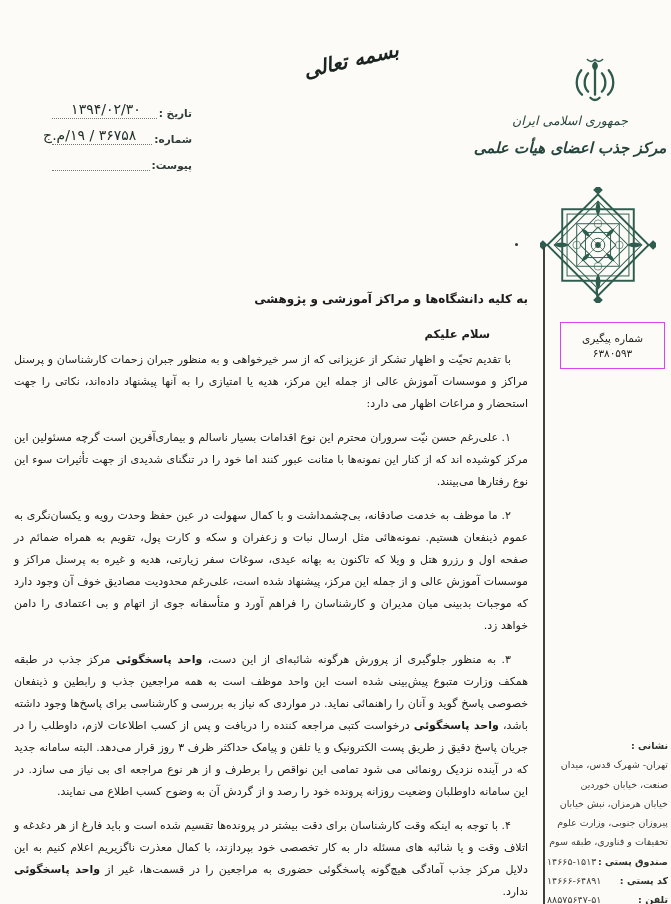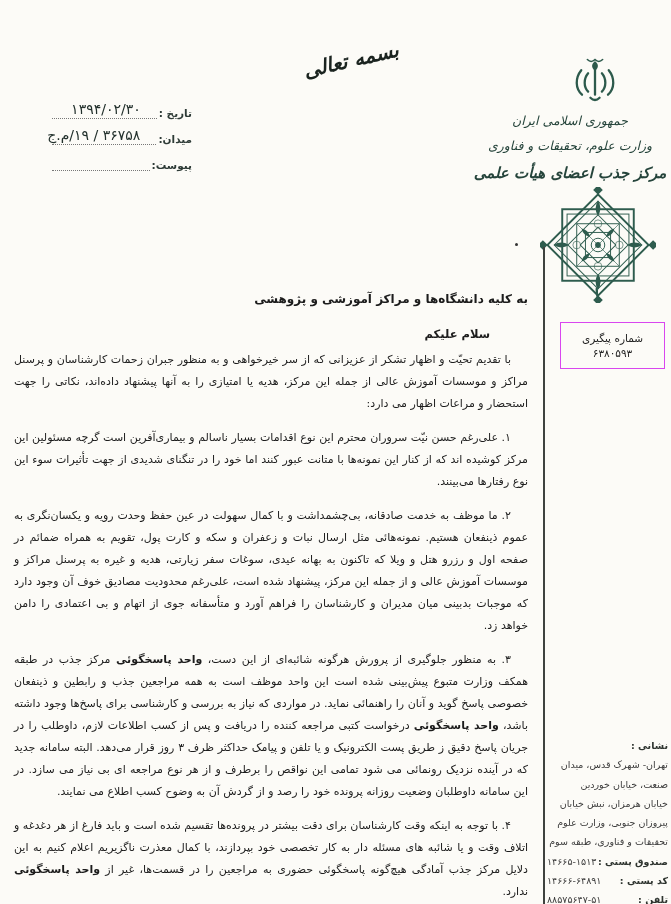--- a/index.html
+++ b/index.html
@@ -93,33 +93,32 @@
       <path d="M24,52 q6,6 12,0"></path>
     </g>
     <g stroke="#2d5a4c" stroke-width="2" fill="none" stroke-linecap="round">
       <path d="M20,2 q5,5 10,0 q5,5 10,0"></path>
     </g>
   </svg>
 </div>
 
 <div class="abs gov-block">
   <div class="gov-line1">جمهوری اسلامی ایران</div>
-  <div class="gov-line2">وزارت علوم، تحقیقات و فناوری</div>
   <div class="gov-line3">مرکز جذب اعضای هیأت علمی</div>
 </div>
 
 <div class="abs fields">
   <div class="field-row">
     <span class="field-label">تاریخ :</span>
     <span class="dots">
       <span class="val" dir="ltr">۱۳۹۴/۰۲/۳۰</span>
     </span>
   </div>
   <div class="field-row">
-    <span class="field-label">میدان:</span>
+    <span class="field-label">شماره:</span>
     <span class="dots">
       <span class="val" dir="rtl">۳۶۷۵۸ / ۱۹/م.ج</span>
     </span>
   </div>
   <div class="field-row">
     <span class="field-label">پیوست:</span>
     <span class="dots">
       <span class="val"></span>
     </span>
   </div>

